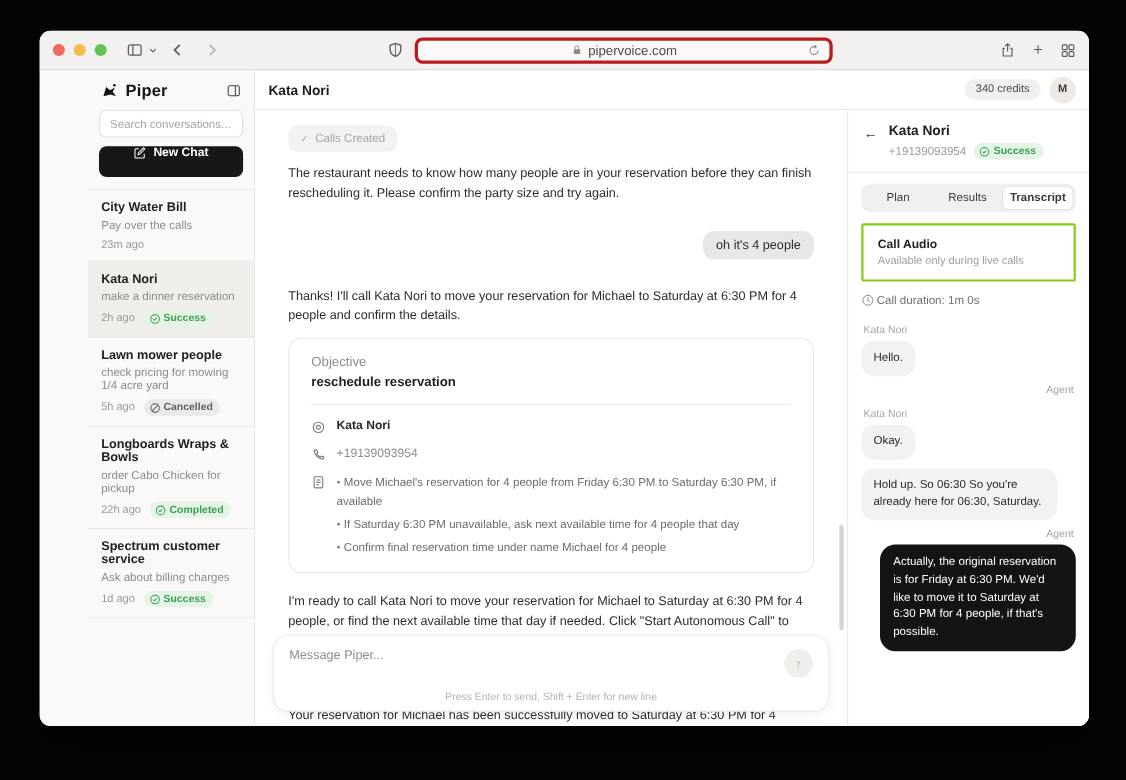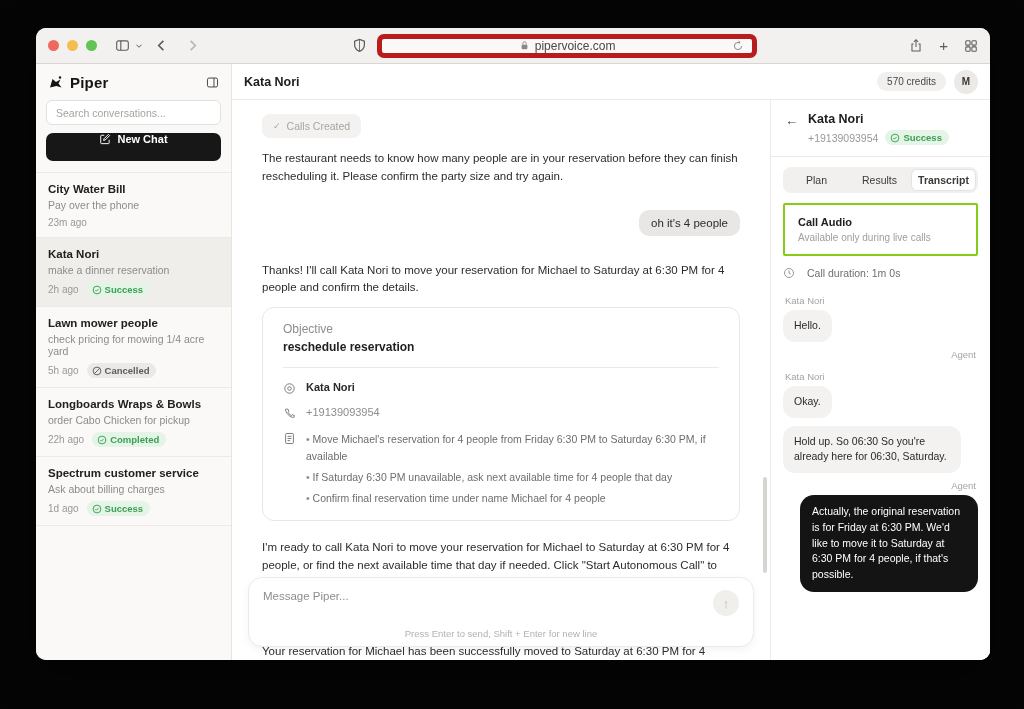--- a/index.html
+++ b/index.html
@@ -12,34 +12,34 @@
   
   .toolbar { height:36px; flex:0 0 36px; background:#f3f1ef; border-bottom:1px solid #d8d6d3;
              display:flex; align-items:center; padding:0 12px; gap:10px; }
   .lights { display:flex; gap:8px; margin-right:8px; }
   .light { width:11px; height:11px; border-radius:50%; }
   .light.red{background:#ee6a5f;} .light.yellow{background:#f5bd4f;} .light.green{background:#61c454;}
   .tbico { color:#5d5c59; display:flex; align-items:center; }
   .tbico.dim { color:#b7b5b2; }
   .tbgroup { display:flex; align-items:center; gap:4px; }
   .tb-spacer { flex:1; }
-  .urlbar { width:380px; height:24px; background:#faf9f8; border:5px solid #b91c1c; border-radius:7px;
+  .urlbar { width:380px; height:24px; background:#faf9f8; border:3px solid #b91c1c; border-radius:7px;
             display:flex; align-items:center; padding:0 8px; gap:6px; }
   .urlbar .mid { flex:1; display:flex; align-items:center; justify-content:center; gap:5px;
                  color:#4a4947; font-size:12px; }
   .lockico { color:#8b8986; display:flex; }
   .reload { color:#8b8986; display:flex; }
   .plus-glyph { font-size:15px; color:#5d5c59; line-height:1; }
 
   
   .shell { flex:1; display:flex; overflow:hidden; }
 
   
   .sidebar { width:196px; flex:0 0 196px; background:#faf9f7; border-right:1px solid #e7e5e2;
-             display:flex; flex-direction:column; overflow:hidden; }
+             display:flex; flex-direction:column; overflow:hidden;padding-left:44px; }
   .brandrow { display:flex; align-items:center; justify-content:space-between; padding:10px 12px 9px; }
   .brand { display:flex; align-items:center; gap:5px; font-size:15px; font-weight:700; color:#141413; letter-spacing:.2px; }
   .panel-ico { color:#45443f; display:flex; }
   .searchbox { margin:0 10px 8px; }
   .searchbox input { width:100%; height:25px; border:1px solid #e3e1de; border-radius:6px; background:#fff;
                      font-size:10.5px; color:#333; padding:0 9px; outline:none;
                      font-family:Liberation Sans, sans-serif; }
   .searchbox input::placeholder { color:#a6a4a1; }
   .newchat { margin:0 10px 11px; height:28px; background:#171717; color:#fff; border:none; border-radius:7px;
              font-size:11px; font-weight:600; display:flex; justify-content:center; gap:6px;
@@ -117,21 +117,21 @@
   .p-back { color:#3a3a38; font-size:13px; line-height:1.2; cursor:pointer; margin-top:1px; }
   .p-name { font-size:12.5px; font-weight:700; color:#1d1d1b; }
   .p-sub { display:flex; align-items:center; gap:7px; margin-top:4px; }
   .p-phone { font-size:10.5px; color:#9b9996; }
   .tabs { margin:10px 12px 0; background:#f1f0ee; border-radius:8px; padding:2px; display:flex; }
   .tab { flex:1; text-align:center; font-size:10.5px; color:#3a3a38; padding:5px 0; border-radius:6px; cursor:pointer; }
   .tab.active { background:#fff; border:1px solid #e5e3e0; font-weight:700; padding:4px 0; }
   .audio-card { margin:10px 12px 0; border:2px solid #84cc16; border-radius:2px; padding:11px 13px; }
   .audio-title { font-size:11px; font-weight:700; color:#22211f; }
   .audio-sub { font-size:10px; color:#a09e9b; margin-top:4px; }
-  .duration { margin:11px 12px 0; display:flex; align-items:center; gap:12px; font-size:10.5px; color:#716f6c; }
+  .duration { margin:11px 12px 0; display:flex; align-items:center; gap:2px; font-size:10.5px; color:#716f6c; }
   .duration svg { color:#8e8c89; }
   .transcript { flex:1; overflow:hidden; padding:9px 12px 0; display:flex; flex-direction:column; }
   .t-label { font-size:9.5px; color:#a6a4a1; margin:7px 2px 4px; }
   .t-label.right { text-align:right; }
   .t-caller { align-self:flex-start; background:#f4f2f0; border-radius:12px; padding:8px 11px; font-size:10.5px;
               color:#2b2a28; line-height:1.5; max-width:178px; }
   .t-agent { align-self:flex-end; background:#141414; color:#fff; border-radius:14px; padding:9px 12px;
              font-size:10.5px; line-height:1.5; max-width:178px; }
 </style>
 </head>
@@ -241,21 +241,21 @@
         <svg width="12" height="12" viewBox="0 0 16 16" fill="none" stroke="#fff" stroke-width="1.3">
             <path d="M13.5 9v4.2a1 1 0 01-1 1H3.3a1 1 0 01-1-1V4a1 1 0 011-1H7"></path>
             <path d="M12.6 1.8l1.6 1.6-6 6-2.1.5.5-2.1z"></path>
           </svg>
         <span>New Chat</span>
       </button>
       <div class="convlist">
 
         <div class="conv">
           <div class="conv-title">City Water Bill</div>
-          <div class="conv-sub">Pay over the phone</div>
+          <div class="conv-sub">Pay over the calls</div>
           <div class="conv-meta">
               <span class="conv-time">23m ago</span>
             </div>
         </div>
 
         <div class="conv active">
           <div class="conv-title">Kata Nori</div>
           <div class="conv-sub">make a dinner reservation</div>
           <div class="conv-meta">
             <span class="conv-time">2h ago</span>
@@ -314,21 +314,21 @@
           </div>
         </div>
 
       </div>
     </div>
 
     <div class="workarea">
       <div class="appheader">
         <span class="title">Kata Nori</span>
         <span class="right">
-          <span class="credits">570 credits</span>
+          <span class="credits">340 credits</span>
           <span class="avatar">M</span>
         </span>
       </div>
 
       <div class="mainrow">
 
         <div class="chatcol">
           <div class="messages">
 
             <div class="m-chip1">

